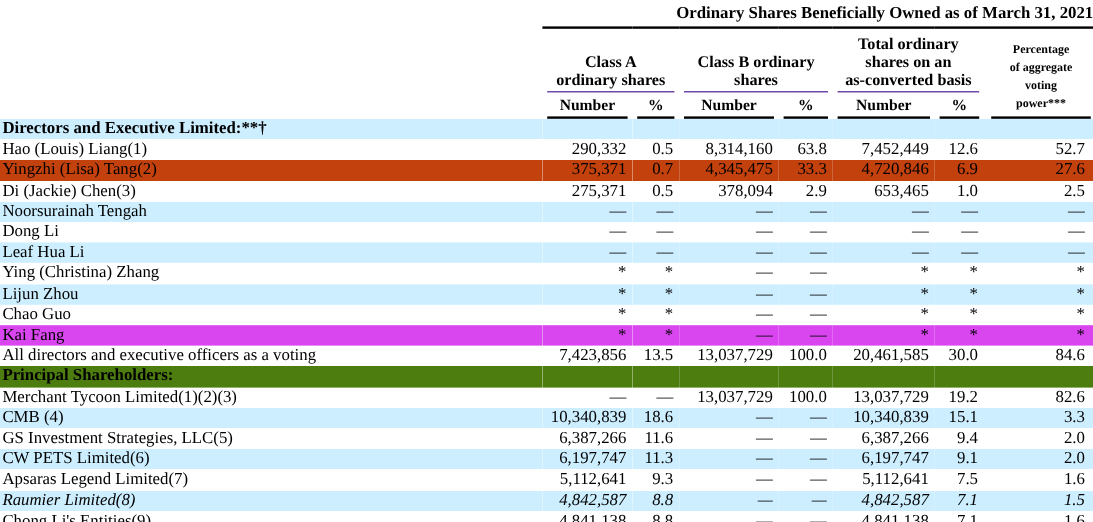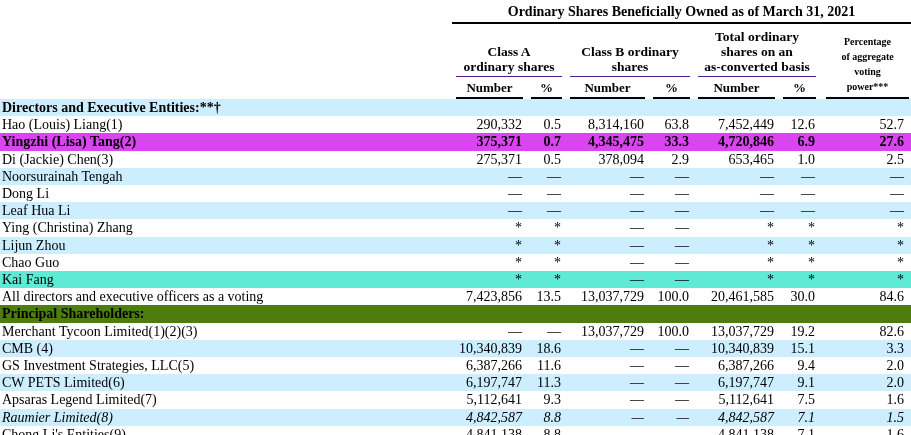--- a/index.html
+++ b/index.html
@@ -12,21 +12,21 @@
   }
   table {
     border-collapse: collapse;
     width: 911px;
     table-layout: fixed;
   }
   
   th { font-weight: bold; }
   .title-cell {
     font-size: 14px;
-    text-align: center;
+    text-align: right;
     vertical-align: bottom;
     padding: 4px 0 2px 0;
     border-bottom: 2px solid #000;
     white-space: nowrap;
   }
   .grp {
     vertical-align: bottom;
     padding: 5px 4px 0 4px;
   }
   .grp .gu {
@@ -132,40 +132,40 @@
       <th class="sub">
           <div class="su">Number</div>
         </th>
       <th class="sub">
           <div class="su">%</div>
         </th>
     </tr>
   </thead>
   <tbody id="rows">
       <tr style="background: rgb(204, 238, 255);">
-        <td class="name section">Directors and Executive Entities:**†</td>
+        <td class="name section">Directors and Executive Limited:**†</td>
         <td class="val"></td>
         <td class="val"></td>
         <td class="val"></td>
         <td class="val"></td>
         <td class="val"></td>
         <td class="val"></td>
         <td class="val pow-val"></td>
       </tr>
       <tr>
         <td class="name">Hao (Louis) Liang(1)</td>
         <td class="val">290,332</td>
         <td class="val">0.5</td>
         <td class="val">8,314,160</td>
         <td class="val">63.8</td>
         <td class="val">7,452,449</td>
         <td class="val">12.6</td>
         <td class="val pow-val">52.7</td>
       </tr>
-      <tr style="background: #d946ef; font-weight: bold;">
+      <tr style="background: #c2410c;">
         <td class="name">Yingzhi (Lisa) Tang(2)</td>
         <td class="val">375,371</td>
         <td class="val">0.7</td>
         <td class="val">4,345,475</td>
         <td class="val">33.3</td>
         <td class="val">4,720,846</td>
         <td class="val">6.9</td>
         <td class="val pow-val">27.6</td>
       </tr>
       <tr>
@@ -231,21 +231,21 @@
       <tr>
         <td class="name">Chao Guo</td>
         <td class="val">*</td>
         <td class="val">*</td>
         <td class="val">—</td>
         <td class="val">—</td>
         <td class="val">*</td>
         <td class="val">*</td>
         <td class="val pow-val">*</td>
       </tr>
-      <tr style="background: #5eead4; margin-left: 45px;">
+      <tr style="background: #d946ef; margin-left: 45px;">
         <td class="name">Kai Fang</td>
         <td class="val">*</td>
         <td class="val">*</td>
         <td class="val">—</td>
         <td class="val">—</td>
         <td class="val">*</td>
         <td class="val">*</td>
         <td class="val pow-val">*</td>
       </tr>
       <tr>

